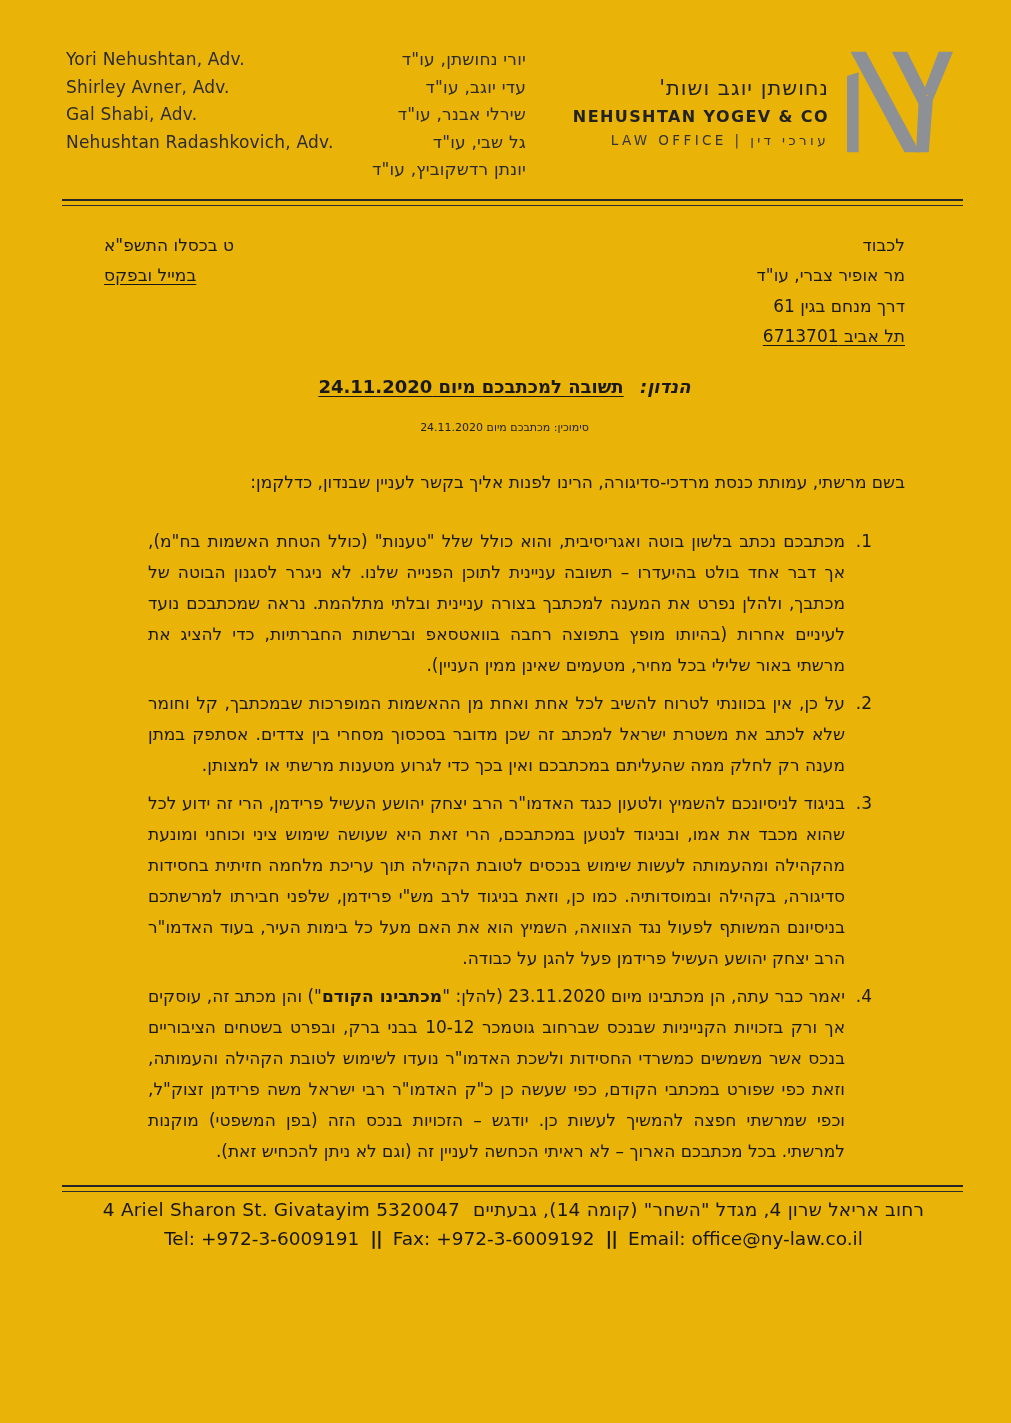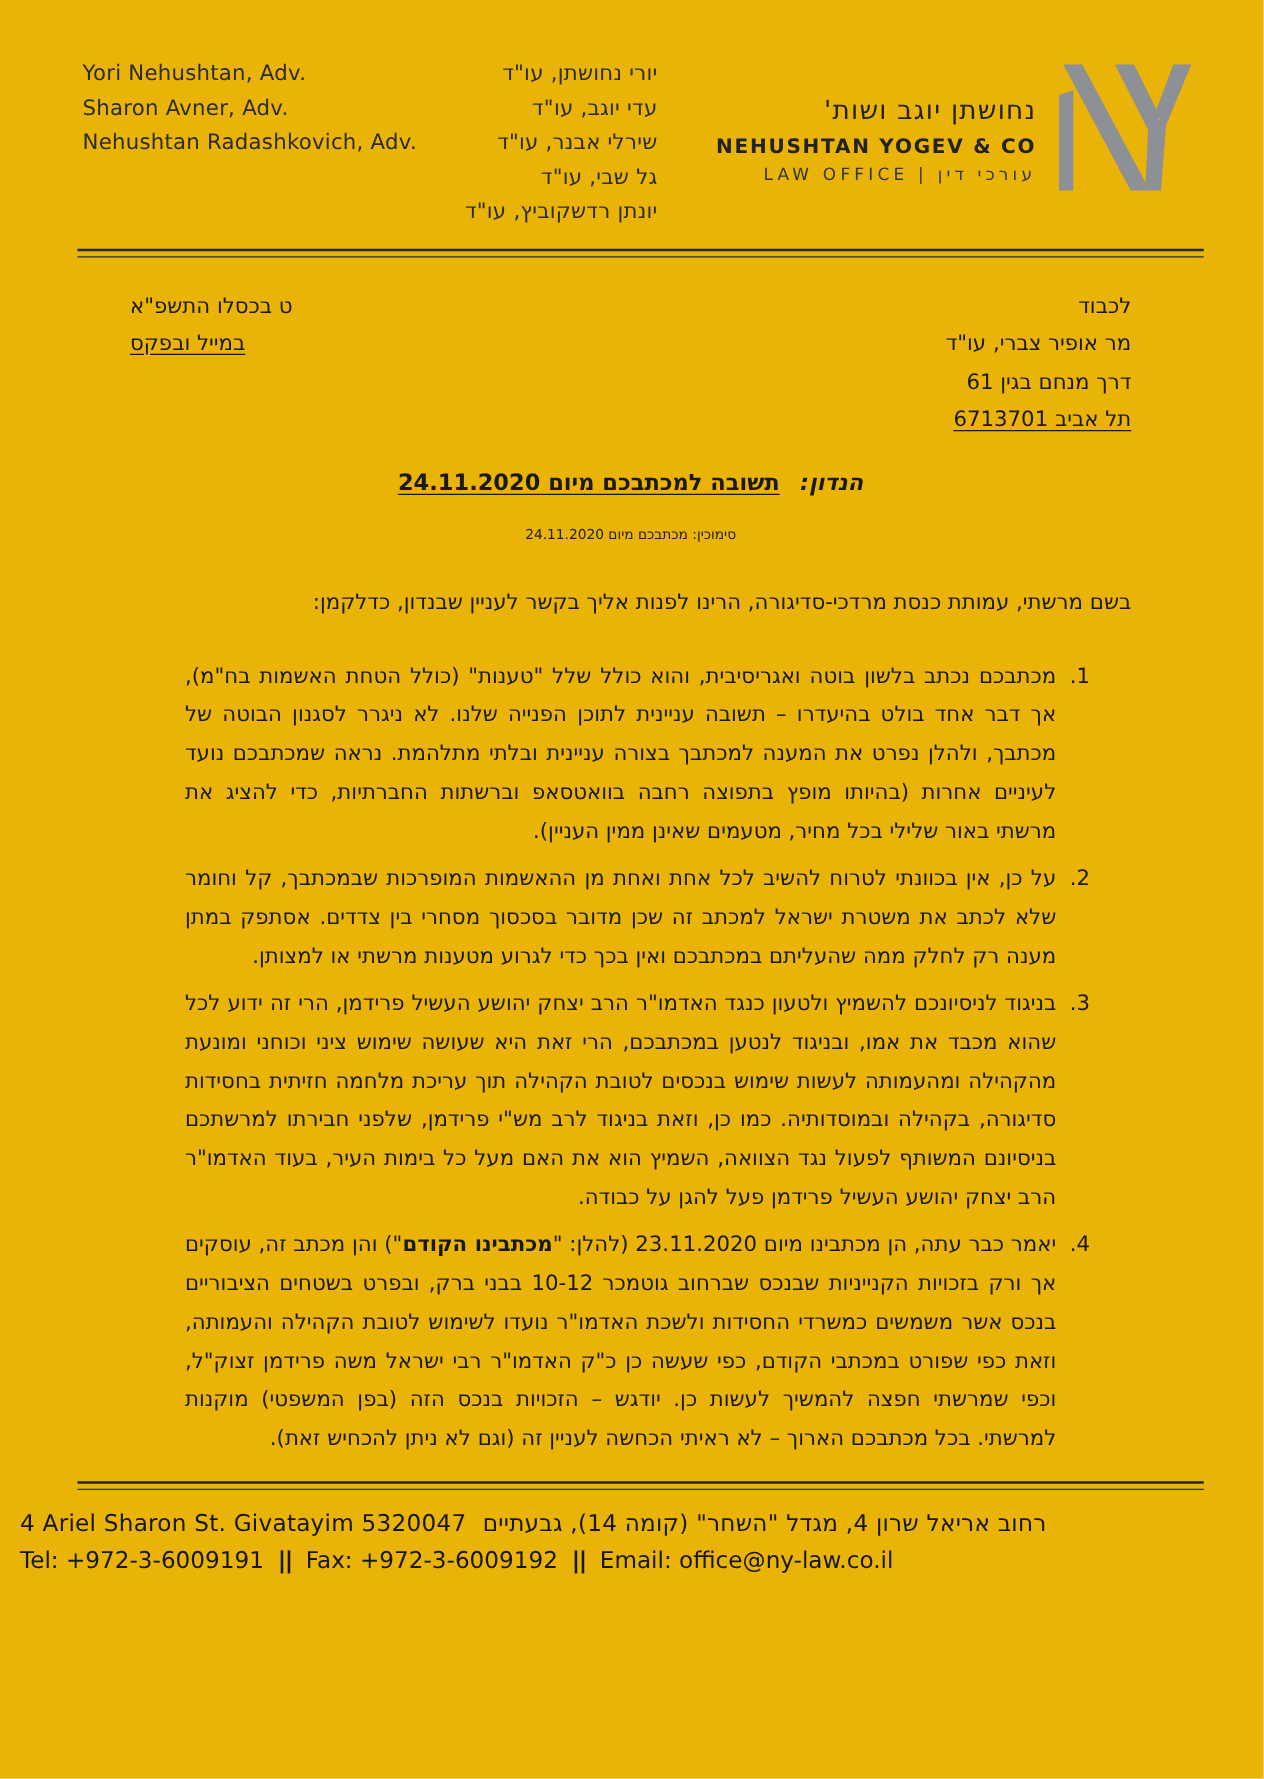--- a/index.html
+++ b/index.html
@@ -54,35 +54,36 @@
   .pitem{
     display:flex;
     padding-right:33px;
     margin-bottom:7px;
     line-height:31px;
   }
   .pnum{width:27px;flex:none;}
   .ptext{flex:1;text-align:justify;margin-left:44px;}
   .b{font-weight:bold;}
   
-  .footer{margin-top:17px;color:#161616;padding-left:16px;}
+  .footer{margin-top:7px;text-align:center;color:#161616;padding-left:16px;}
   .footer-line1{direction:ltr;font-size:18.5px;letter-spacing:.2px;}
   .footer-line1 .he-part{direction:rtl;unicode-bidi:isolate;margin-left:7px;}
   .footer-line2{direction:ltr;font-size:18.5px;margin-top:8px;}
   .sep{font-weight:bold;margin:0 11px;letter-spacing:-1px;}
 </style>
 </head>
 <body>
 
 <div class="page">
 
   <div class="letterhead">
     <div class="att-col att-en">
       <div>Yori Nehushtan, Adv.</div>
-      <div>Sharon Avner, Adv.</div>
+      <div>Shirley Avner, Adv.</div>
+      <div>Gal Shabi, Adv.</div>
       <div>Nehushtan Radashkovich, Adv.</div>
     </div>
     <div class="att-col att-he">
       <div>יורי נחושתן, עו"ד</div>
       <div>עדי יוגב, עו"ד</div>
       <div>שירלי אבנר, עו"ד</div>
       <div>גל שבי, עו"ד</div>
       <div>יונתן רדשקוביץ, עו"ד</div>
     </div>
     <div class="logo-block">

